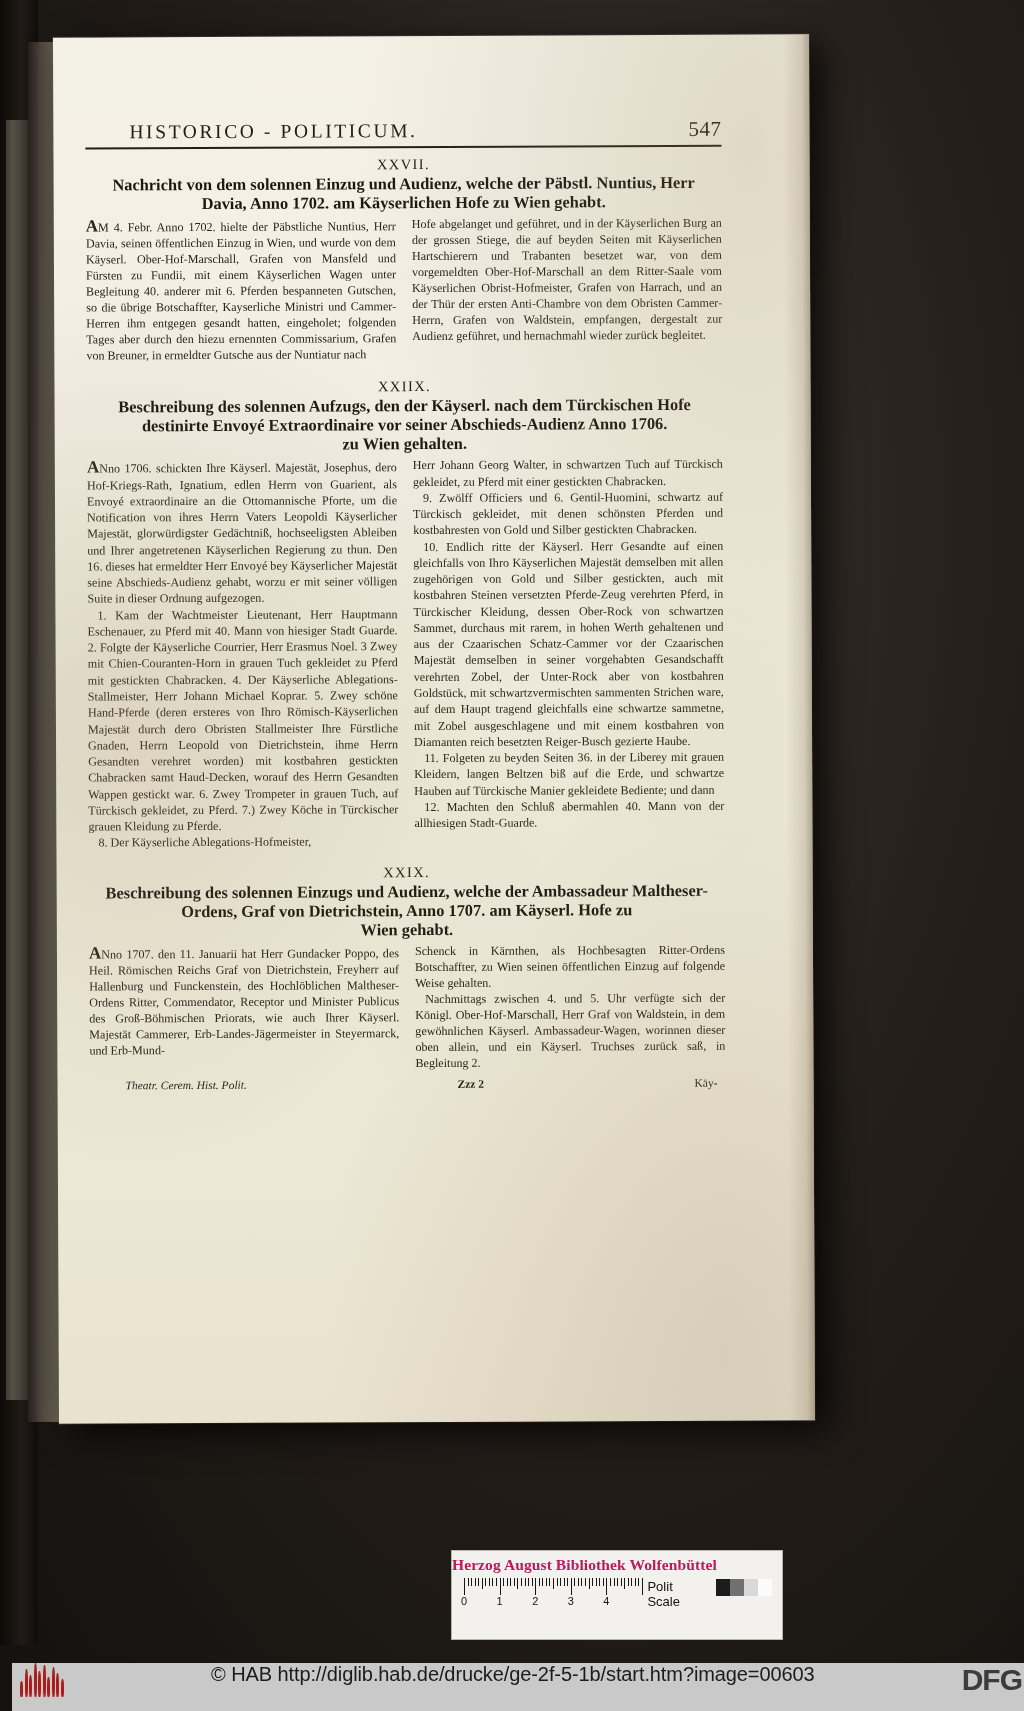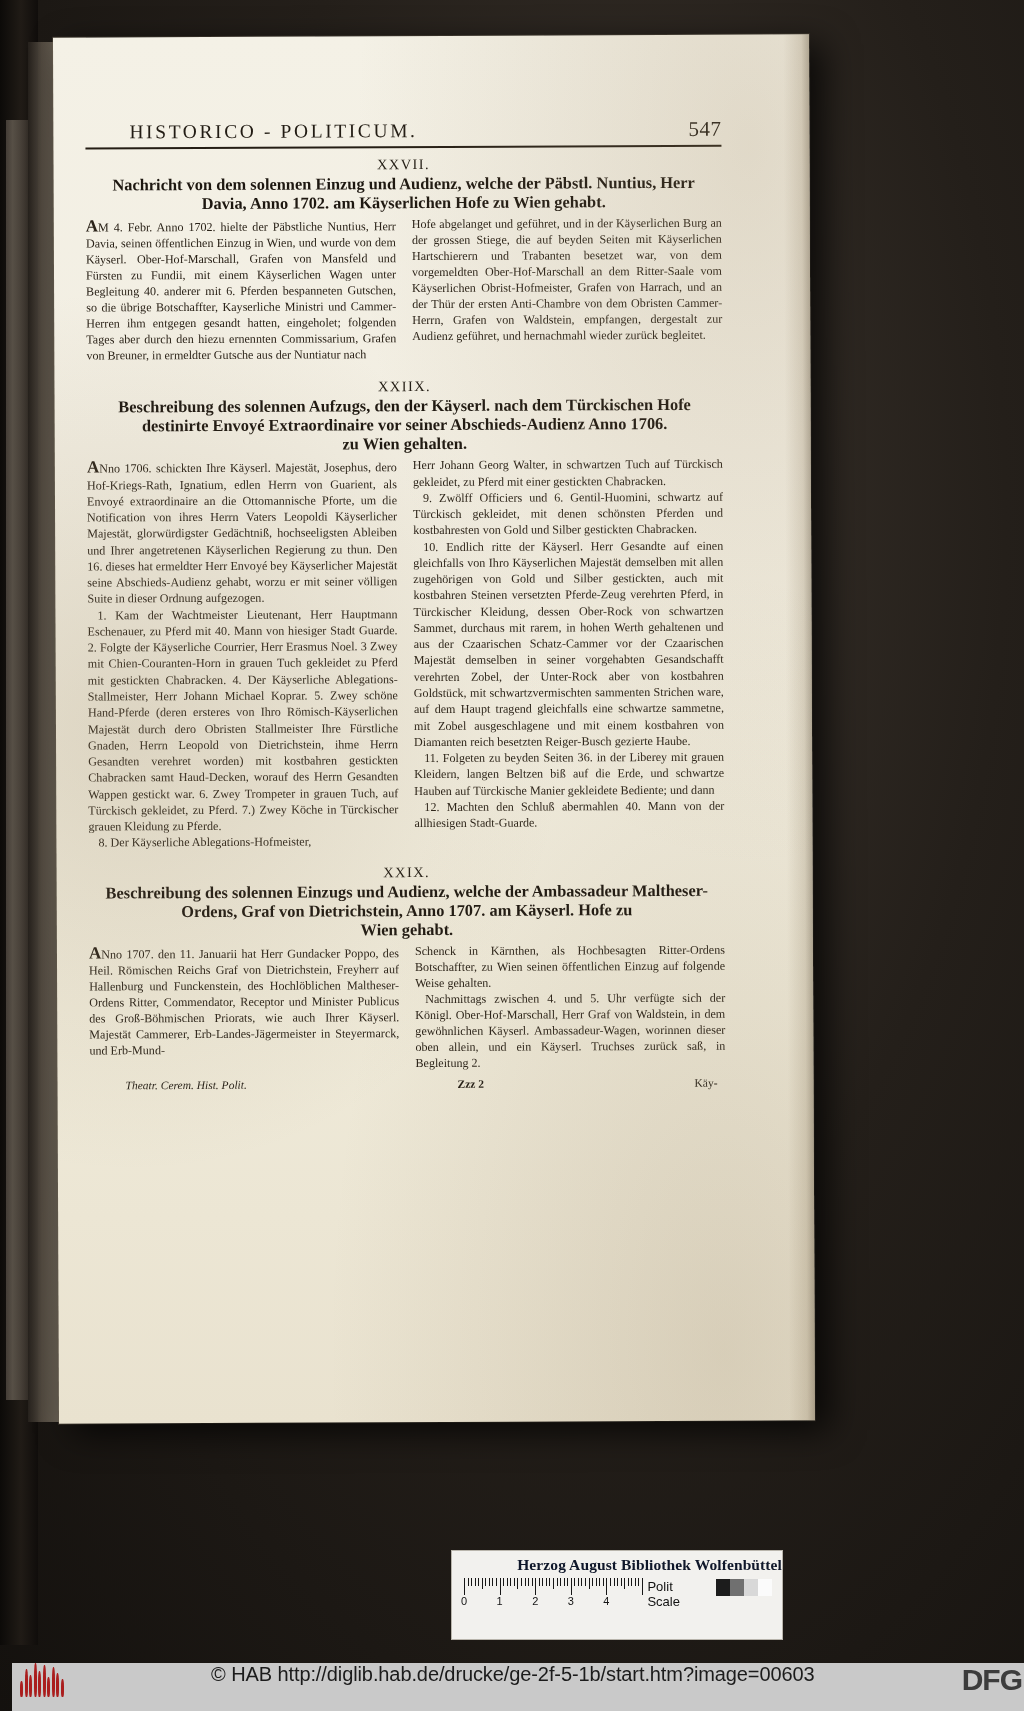--- a/index.html
+++ b/index.html
@@ -160,25 +160,25 @@
 
   
   #hab-card {
     position: absolute;
     left: 452px; top: 1551px;
     width: 330px; height: 88px;
     background: #f2f1ee;
     box-shadow: 0 0 0 1px #b9b5ac;
   }
   #hab-title {
-    text-align: right;
+    text-align: left;
     font-family: "Liberation Serif", serif;
     font-weight: 700;
     font-size: 15.5px;
-    color: #0f172a;
+    color: #be185d;
     padding-top: 5px;
     letter-spacing: .1px;
   }
   #hab-row {
     display: flex;
     align-items: flex-start;
     padding: 4px 10px 0 12px;
     gap: 8px;
   }
   #ruler { width: 178px; }

